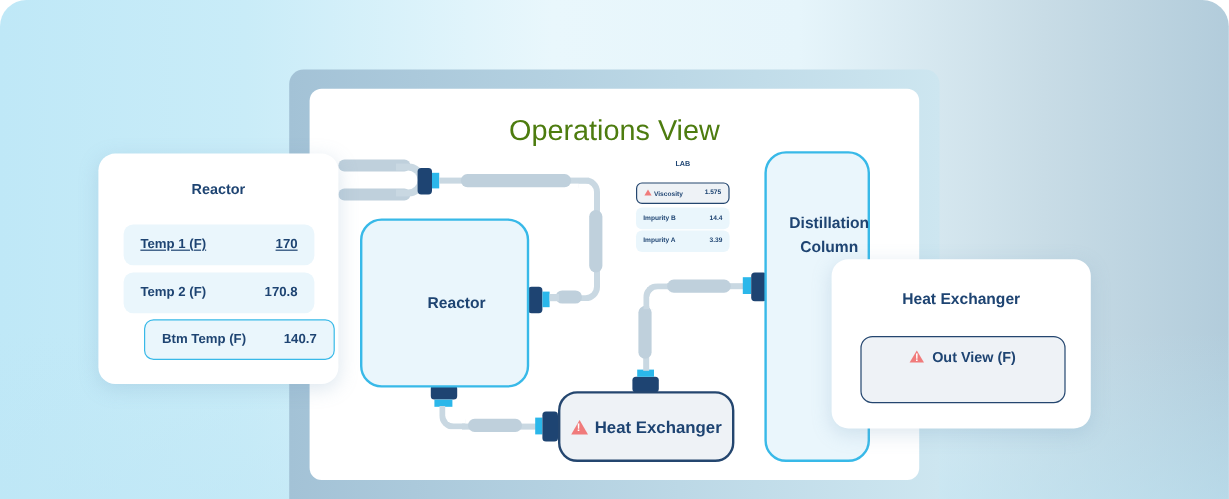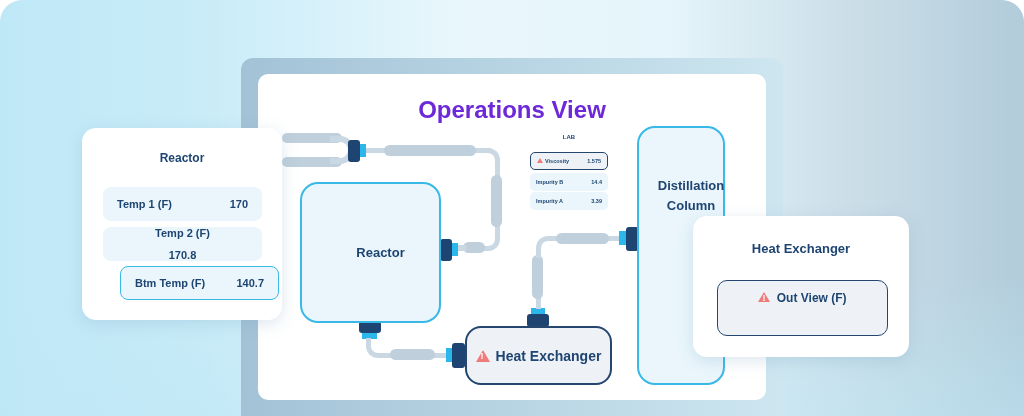--- a/index.html
+++ b/index.html
@@ -3,21 +3,21 @@
 <meta charset="utf-8">
 <style>
   * { box-sizing: border-box; margin: 0; padding: 0; }
   body { width: 1024px; height: 416px; overflow: hidden; font-family: "Liberation Sans", sans-serif; background: #fff; }
   .bg { position: absolute; left: 0; top: 0; width: 1024px; height: 416px; border-radius: 22px 22px 0 0;
         background: linear-gradient(90deg, #bfe8f7 0%, #c9ecf8 20%, #e9f7fc 45%, #e6f5fb 65%, #c8dce6 85%, #b2ccdb 100%); overflow: hidden; }
   .bg-bottom { position:absolute; left:0; bottom:0; width:1024px; height:140px; background: linear-gradient(180deg, rgba(255,255,255,0) 0%, rgba(190,230,245,0.5) 100%); }
   .monitor { position: absolute; left: 241px; top: 58px; width: 542px; height: 358px; border-radius: 12px 12px 0 0;
              background: linear-gradient(90deg, #a3c2d6 0%, #bcd8e6 60%, #cde6f0 100%); }
   .screen { position: absolute; left: 258px; top: 74px; width: 508px; height: 326px; border-radius: 10px; background: #ffffff; }
-  .title { position: absolute; left: 258px; top: 96px; width: 508px; text-align: center; font-size: 24px; font-weight: bold; color: #6d28d9; }
+  .title { position: absolute; left: 258px; top: 96px; width: 508px; text-align: center; font-size: 24px; font-weight: normal; color: #4d7c0f; }
   .pipe { position: absolute; background: #c9d8e2; }
   .pipe-seg { position: absolute; background: #bfd0dc; border-radius: 6px; }
   .conn-dark { position: absolute; background: #1e4472; border-radius: 3px; }
   .conn-light { position: absolute; background: #2bb7ea; }
   .node { position: absolute; border: 2px solid #38b9e8; background: #eaf6fc; border-radius: 18px; display: flex; align-items: center; justify-content: center; text-align: center; color: #1e4472; font-weight: bold; font-size: 13px; line-height: 20px; padding-left: 20px; }
   .hx-node { position: absolute; left: 465px; top: 326px; width: 147px; height: 59px; border: 2px solid #24466f; background: #eef2f6; border-radius: 16px; display:flex; align-items:center; justify-content:center; color:#1e4472; font-weight:bold; font-size:14px; }
   .warn { display:inline-block; width:0; height:0; border-left:7px solid transparent; border-right:7px solid transparent; border-bottom:12px solid #f07b7b; position: relative; margin-right:6px; }
   .warn::after { content:"!"; position:absolute; left:-2px; top:1px; font-size:9px; color:#fff; font-weight:bold; }
   .lab-label { position:absolute; left:530px; top:134px; width:78px; text-align:center; font-size:6px; font-weight:bold; color:#1e4472; }
   .lab-row { position:absolute; left:530px; width:78px; height:18px; border-radius:5px; background:#eaf6fc; display:flex; align-items:center; justify-content:space-between; padding:0 6px; font-size:5.5px; color:#1e4472; font-weight:bold; }
@@ -102,25 +102,25 @@
   <span>Impurity B</span>
   <span>14.4</span>
 </div>
 <div class="lab-row" style="top:192px;">
   <span>Impurity A</span>
   <span>3.39</span>
 </div>
 
 <div class="card" style="left:82px;top:128px;width:200px;height:192px;">
   <div class="card-title" style="top:23px;font-size:12px;">Reactor</div>
-  <div class="metric" style="top:59px;">
+  <div class="metric" style="top:59px;text-decoration:underline;">
     <span>Temp 1 (F)</span>
     <span>170</span>
   </div>
-  <div class="metric" style="top:99px;flex-direction:column;">
+  <div class="metric" style="top:99px;">
     <span>Temp 2 (F)</span>
     <span>170.8</span>
   </div>
   <div class="metric active" style="top:138px;margin-left:17px;">
     <span>Btm Temp (F)</span>
     <span>140.7</span>
   </div>
 </div>
 
 <div class="card" style="left:693px;top:216px;width:216px;height:141px;">

